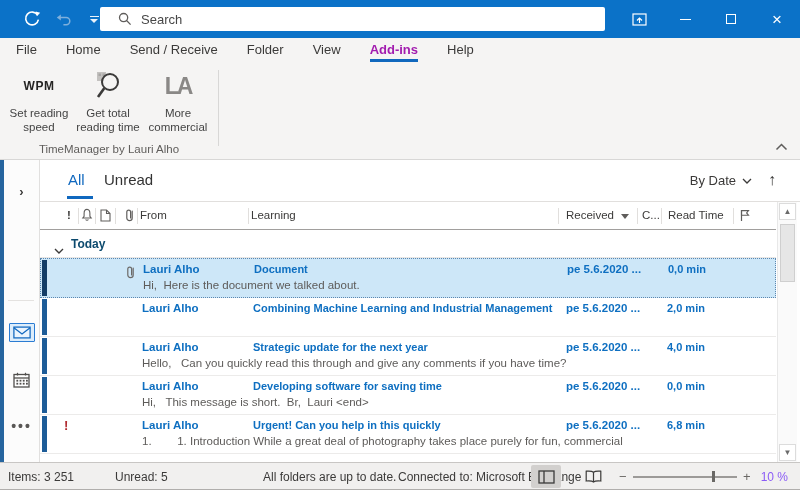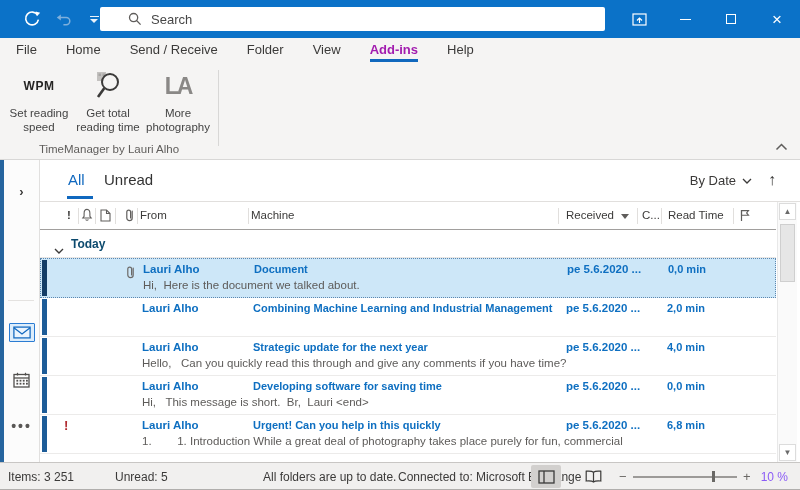--- a/index.html
+++ b/index.html
@@ -3,21 +3,21 @@
 <meta charset="utf-8">
 <style>
   * { margin:0; padding:0; box-sizing:border-box; }
   html,body { width:800px; height:490px; overflow:hidden; }
   body { font-family:"Liberation Sans", sans-serif; background:#fff; position:relative; }
   #root { position:relative; width:800px; height:490px; overflow:hidden; background:#fff; border-bottom:1px solid #b0aeac; }
 
   
   .titlebar { position:absolute; left:0; top:0; width:800px; height:38px; background:#0b72c8; }
   .qat-icon { position:absolute; top:9px; width:20px; height:20px; display:flex; align-items:center; justify-content:center; cursor:pointer; }
-  .searchbox { position:absolute; left:100px; top:7px; width:505px; height:24px; background:#fff; border-radius:2px; display:flex; align-items:center; padding-left:28px; gap:9px; }
+  .searchbox { position:absolute; left:100px; top:7px; width:505px; height:24px; background:#fff; border-radius:2px; display:flex; align-items:center; padding-left:18px; gap:9px; }
   .searchbox input { border:none; outline:none; font-family:"Liberation Sans",sans-serif; font-size:13px; color:#474747; width:420px; background:transparent; }
   .searchbox input::placeholder { color:#474747; opacity:1; }
   .win-controls { position:absolute; right:0; top:0; height:38px; display:flex; }
   .win-btn { width:46px; height:38px; display:flex; align-items:center; justify-content:center; color:#fff; cursor:pointer; }
   .min-glyph { display:block; width:11px; height:0; border-top:1.5px solid #fff; }
   .max-glyph { display:block; width:10px; height:10px; border:1.2px solid #fff; }
   .close-glyph { font-size:17px; line-height:1; color:#fff; }
   .qat-chevron { display:flex; flex-direction:column; align-items:center; gap:2px; }
   .qat-chevron .bar { width:9px; height:0; border-top:1.5px solid #eaf2fa; }
   .qat-chevron .tri { width:0; height:0; border-left:4px solid transparent; border-right:4px solid transparent; border-top:4px solid #eaf2fa; }
@@ -172,21 +172,21 @@
             <line x1="12.2" y1="18.2" x2="6" y2="27" stroke="#3b3a39" stroke-width="2.6"></line>
           </svg>
         </span>
       </div>
       <div class="lbl"><span>Get total</span><br><span>reading time</span></div>
     </div>
     <div class="rbtn" style="left:142px">
       <div class="icon-zone">
           <span class="la-text">LA</span>
         </div>
-      <div class="lbl"><span>More</span><br><span>photography</span></div>
+      <div class="lbl"><span>More</span><br><span>commercial</span></div>
     </div>
     <div class="rgroup-sep"></div>
     <div class="rgroup-label">TimeManager by Lauri Alho</div>
     <div class="ribbon-collapse">
       <svg width="13" height="8" viewBox="0 0 13 8">
           <polyline points="1.5,6.5 6.5,1.5 11.5,6.5" fill="none" stroke="#5f5d5b" stroke-width="1.5"></polyline>
         </svg>
     </div>
   </div>
 
@@ -257,21 +257,21 @@
             <path d="M1 1 H6.5 L10 4.5 V12 H1 Z" fill="none" stroke="#605e5c" stroke-width="1.1"></path>
             <polyline points="6.5,1 6.5,4.5 10,4.5" fill="none" stroke="#605e5c" stroke-width="1.1"></polyline>
           </svg>
       </div>
       <div class="ch-item" style="left:84px; top:6px">
         <svg width="11" height="14" viewBox="0 0 11 14">
             <path d="M8.2 3 V10 a2.7 2.7 0 0 1 -5.4 0 V4 a1.9 1.9 0 0 1 3.8 0 v6" fill="none" stroke="#605e5c" stroke-width="1.2" stroke-linecap="round"></path>
           </svg>
       </div>
       <div class="ch-item" style="left:100px">From</div>
-      <div class="ch-item" style="left:211px">Machine</div>
+      <div class="ch-item" style="left:211px">Learning</div>
       <div class="ch-item" style="left:526px"><span>Received</span><span class="recv-tri"></span></div>
       <div class="ch-item" style="left:602px">C...</div>
       <div class="ch-item" style="left:628px">Read Time</div>
       <div class="ch-item" style="left:699px; top:7px">
         <svg width="12" height="13" viewBox="0 0 12 13">
             <line x1="2.5" y1="1" x2="2.5" y2="12" stroke="#605e5c" stroke-width="1.2"></line>
             <path d="M2.5 1.6 H9.5 L7.6 3.9 L9.5 6.2 H2.5 Z" fill="none" stroke="#605e5c" stroke-width="1.1"></path>
           </svg>
       </div>
       <div class="ch-sep" style="left:38px"></div>

